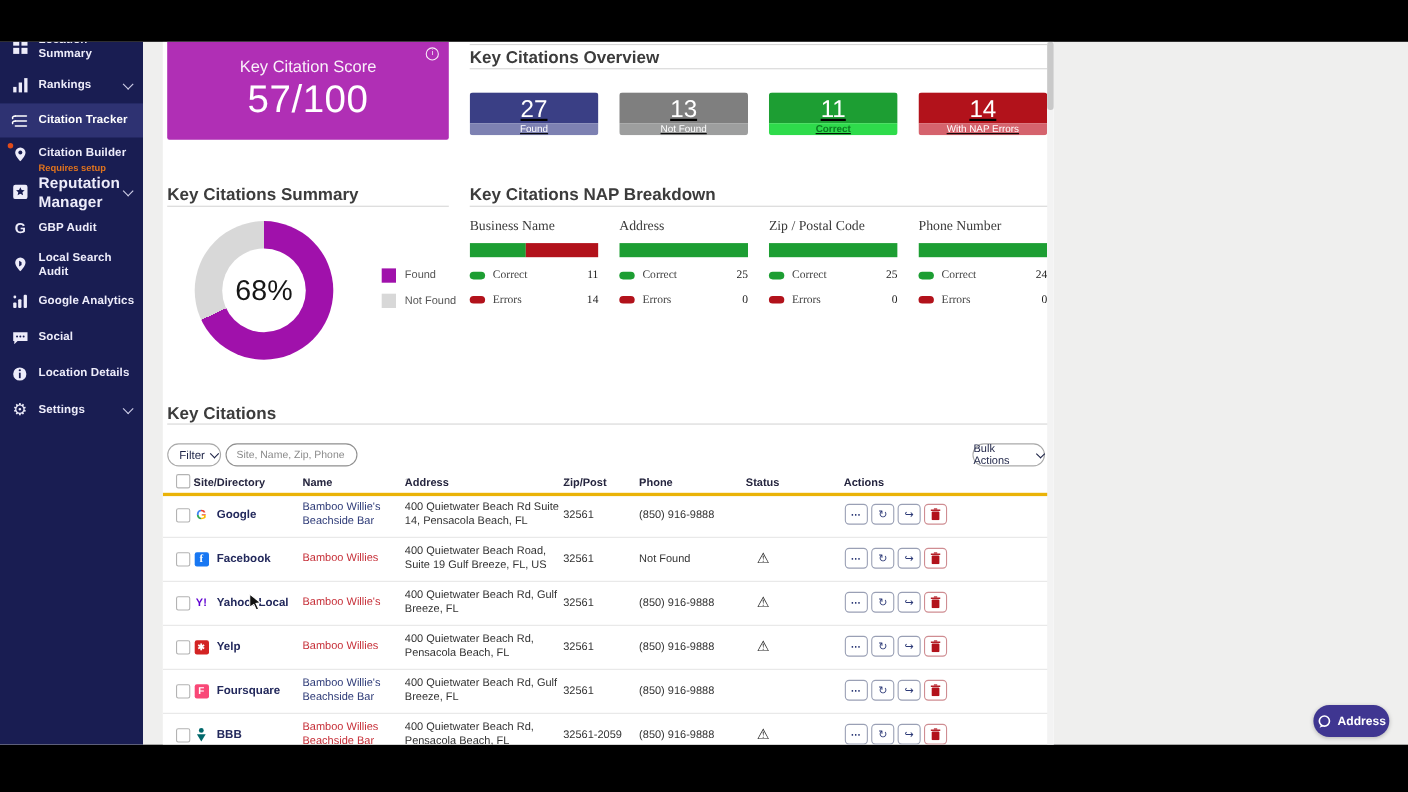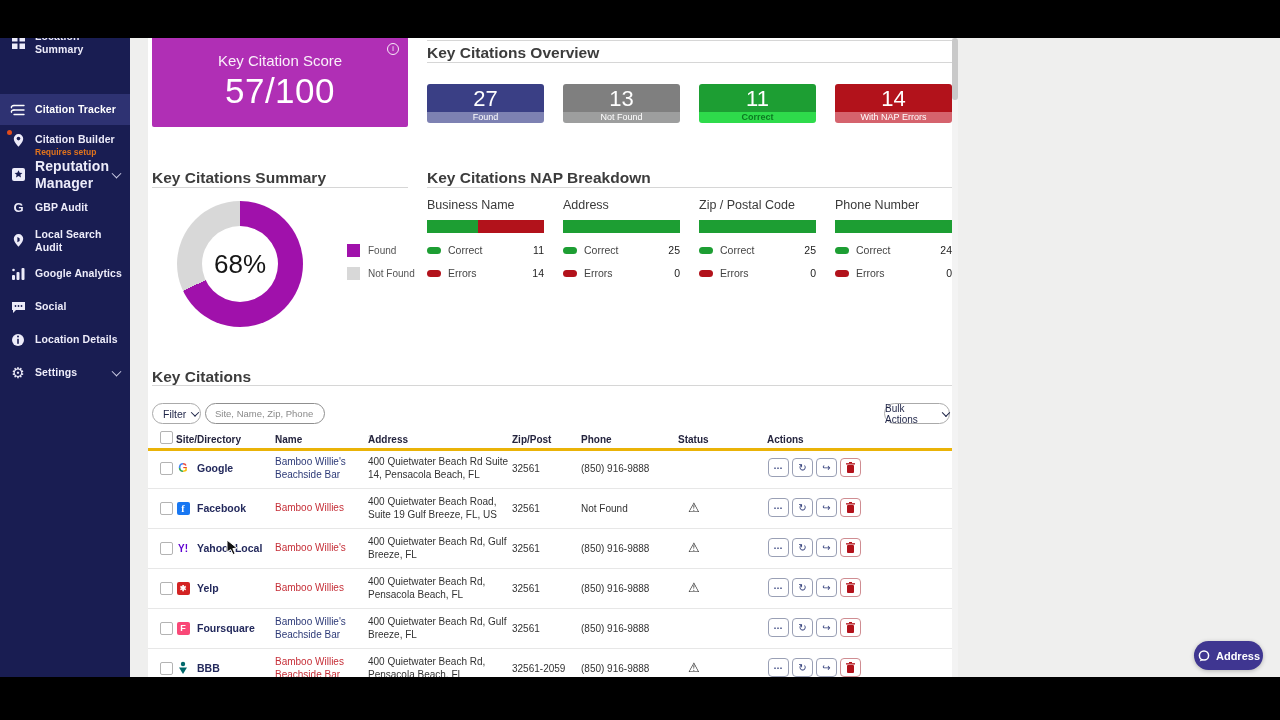--- a/index.html
+++ b/index.html
@@ -25,36 +25,36 @@
   .sec-title{position:absolute;font-size:15.5px;color:#3c3c3c;}
 
   
   .scorecard{position:absolute;left:4px;top:-12px;width:256px;height:101px;background:#b02fb5;border-radius:2px;color:#fff;text-align:center;}
   .scorecard .t{margin-top:26px;font-size:15px;color:rgba(255,255,255,.93);}
   .scorecard .v{margin-top:2px;font-size:35px;font-weight:300;letter-spacing:.5px;}
   .info-dot{position:absolute;right:9px;top:17px;width:10px;height:10px;border:1px solid rgba(255,255,255,.9);border-radius:50%;
             font-size:7px;line-height:10px;text-align:center;color:#fff;}
 
   
-  .stat{position:absolute;top:46px;width:117px;height:39px;border-radius:3px;overflow:hidden;text-align:center;cursor:pointer;}
+  .stat{position:absolute;top:46px;width:117px;height:39px;border-radius:3px;overflow:hidden;text-align:center;cursor:pointer;text-decoration:underline;}
   .stat .num{height:28px;line-height:29px;font-size:22px;color:#fff;}
   .stat .lbl{height:11px;line-height:11px;font-size:9px;color:#fff;}
   .stat.s2 .lbl{color:#0c7a22;font-weight:700;}
 
   
   .donut{position:absolute;left:29px;top:163px;width:126px;height:126px;border-radius:50%;}
   .donut-hole{position:absolute;left:25px;top:25px;width:76px;height:76px;border-radius:50%;background:#fff;
               display:flex;align-items:center;justify-content:center;font-size:26px;color:#161616;}
   .legend{position:absolute;left:199px;top:206px;}
   .leg-row{display:flex;align-items:center;margin-bottom:10px;}
   .leg-sw{width:13px;height:13px;margin-right:8px;}
   .leg-lb{font-size:10px;color:#555;}
 
   
-  .nap-col{position:absolute;top:160px;width:117px;}
+  .nap-col{position:absolute;top:160px;width:117px;font-family:Liberation Serif, serif;}
   .nap-col .ct{font-size:12.5px;color:#3a3a3a;}
   .nap-bar{margin-top:8px;height:13px;width:117px;display:flex;overflow:hidden;}
   .nap-bar span{height:13px;display:block;}
   .nap-row{display:flex;align-items:center;margin-top:11px;font-size:10.5px;color:#444;}
   .pill{width:14px;height:7px;border-radius:4px;margin-right:7px;flex:none;}
   .nap-val{margin-left:auto;color:#222;}
 
   
   .btn{position:absolute;height:21px;border:1px solid #aaa;border-radius:12px;background:#fff;display:flex;align-items:center;
        font-size:10.5px;color:#1e2447;cursor:pointer;box-sizing:border-box;}
@@ -118,20 +118,33 @@
               <rect x="1" y="1" width="5.5" height="5.5"></rect>
               <rect x="8.5" y="1" width="5.5" height="5.5"></rect>
               <rect x="1" y="8.5" width="5.5" height="5.5"></rect>
               <rect x="8.5" y="8.5" width="5.5" height="5.5"></rect>
             </g>
           </svg>
       </span>
       <span class="sb-label">Location Summary</span>
     </div>
 
+    <div class="sb-item" style="top:23px">
+      <span class="sb-ico">
+        <svg width="15" height="15" viewBox="0 0 15 15">
+            <g fill="#edecfa">
+              <rect x="1" y="9" width="3" height="5"></rect>
+              <rect x="6" y="5" width="3" height="9"></rect>
+              <rect x="11" y="1" width="3" height="13"></rect>
+            </g>
+          </svg>
+      </span>
+      <span class="sb-label">Rankings</span>
+      <span class="chev"></span>
+    </div>
 
     <div class="sb-item active" style="top:56px">
       <span class="sb-ico">
         <svg width="16" height="14" viewBox="0 0 16 14" fill="none" stroke="#fff" stroke-width="1.4" stroke-linecap="round">
             <path d="M4 2.5h10"></path>
             <path d="M4 7h10"></path>
             <path d="M4 11.5h10"></path>
             <path d="M4 2.5c-2 0-3 1-2.5 2.2"></path>
             <path d="M4 7c-2 0-3 1-2.5 2.2"></path>
           </svg>

